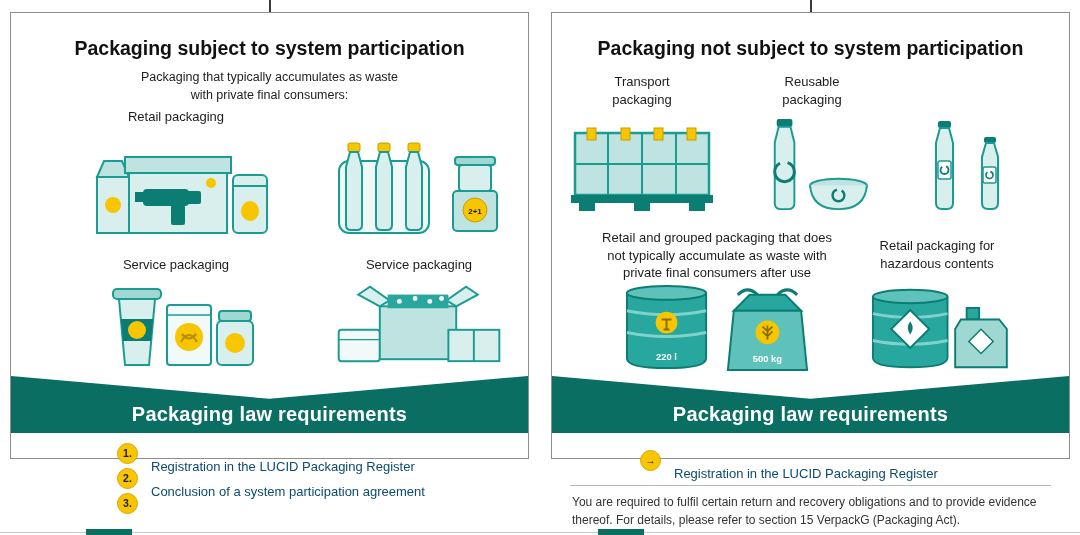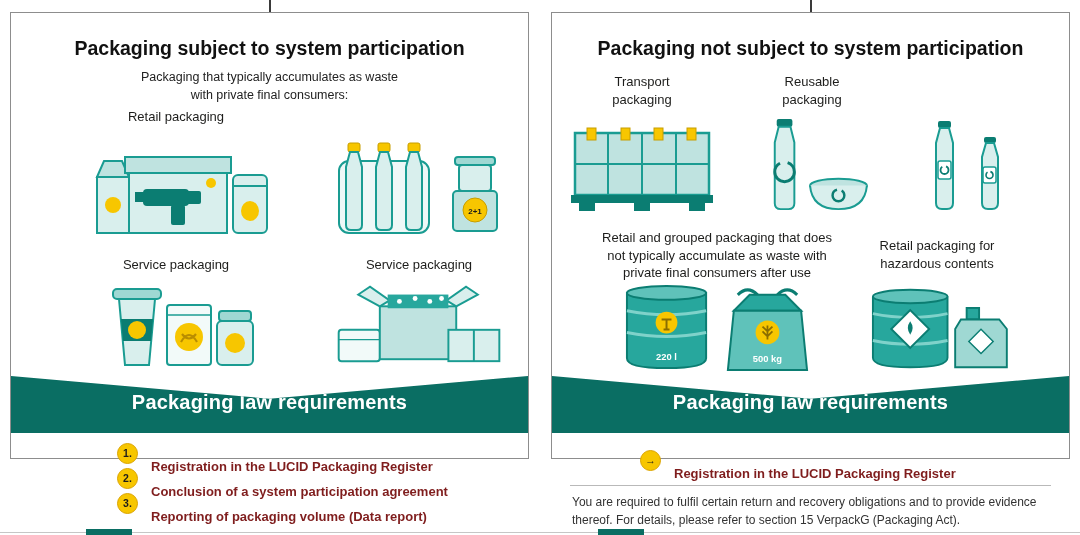--- a/index.html
+++ b/index.html
@@ -16,28 +16,28 @@
                  font-size:19.5px; font-weight:700; color:#111; }
   .preline { white-space:pre-line; }
   .subtitle { position:absolute; top:56px; left:0; width:100%; text-align:center;
               font-size:12.5px; line-height:1.4; color:#222; }
   .cat-label { position:absolute; font-size:13px; line-height:1.35; text-align:center; color:#1d1d1b; }
   .illus { position:absolute;text-align:center; }
   .illus svg { width:100%; height:100%; display:block; }
 
   .banner { position:absolute; left:0; top:363px; width:100%; height:57px; background:#0a6e63;
             clip-path:polygon(0 0, 50% 40%, 100% 0, 100% 100%, 0 100%);
-            display:flex; align-items:flex-end; justify-content:center; padding-bottom:19px; }
+            display:flex; align-items:flex-end; justify-content:center; padding-bottom:7px; }
   .banner-label { color:#fff; font-size:20px; font-weight:600; letter-spacing:0.2px; }
 
   .req-row { position:absolute; display:flex; align-items:center; gap:13px; height:22px; }
   .badge { width:21px; height:21px; min-width:21px; border-radius:50%; background:#f7c600; border:1.5px solid #dba400;
            display:flex; align-items:center; justify-content:center;
            font-size:10.5px; font-weight:700; color:#1d1d1b; }
-  .req-text { font-size:13px; font-weight:700; color:#7f1d1d;margin-top:26px; }
+  .req-text { font-size:13px; font-weight:400; color:#0c4a6e;margin-top:26px; }
 
   .divider { position:absolute; left:18px; right:18px; top:472px; height:1px; background:#b9b9b9; }
   .footnote { position:absolute; left:20px; top:480px; width:500px; font-size:12px; line-height:1.5; color:#333; }
 
   .bottom-line { position:absolute; left:0; top:532px; width:1080px; height:1px; background:#c6c6c6; }
   .bottom-tab { position:absolute; top:529px; width:46px; height:6px; background:#0a6e63; }
 </style>
 </head>
 <body>
 
@@ -151,21 +151,20 @@
   <div class="req-row" style="left:106px;top:429px">
     <div class="badge">1.</div>
     <div class="req-text">Registration in the LUCID Packaging Register</div>
   </div>
   <div class="req-row" style="left:106px;top:454px">
     <div class="badge">2.</div>
     <div class="req-text">Conclusion of a system participation agreement</div>
   </div>
   <div class="req-row" style="left:106px;top:479px">
     <div class="badge">3.</div>
-    <div class="req-text">Reporting of packaging volume (Data report)</div>
   </div>
 </section>
 
 <section class="panel" id="panel-right">
   <h1 class="panel-title">Packaging not subject to system participation</h1>
 
   <div class="cat-label preline" style="left:20px;top:60px;width:140px">Transport
 packaging</div>
   <div class="cat-label preline" style="left:190px;top:60px;width:140px">Reusable
 packaging</div>

